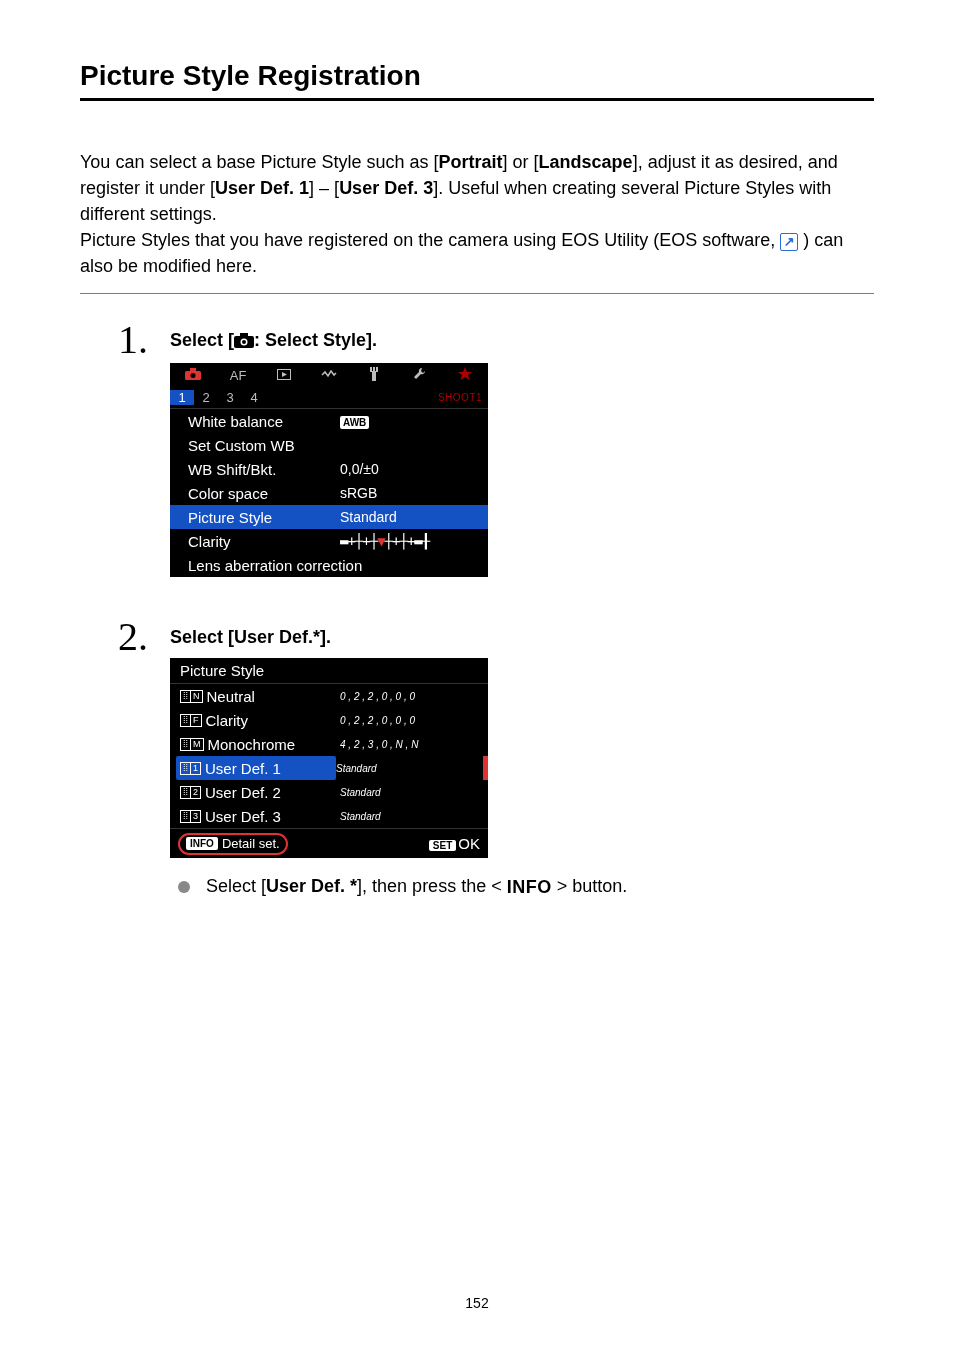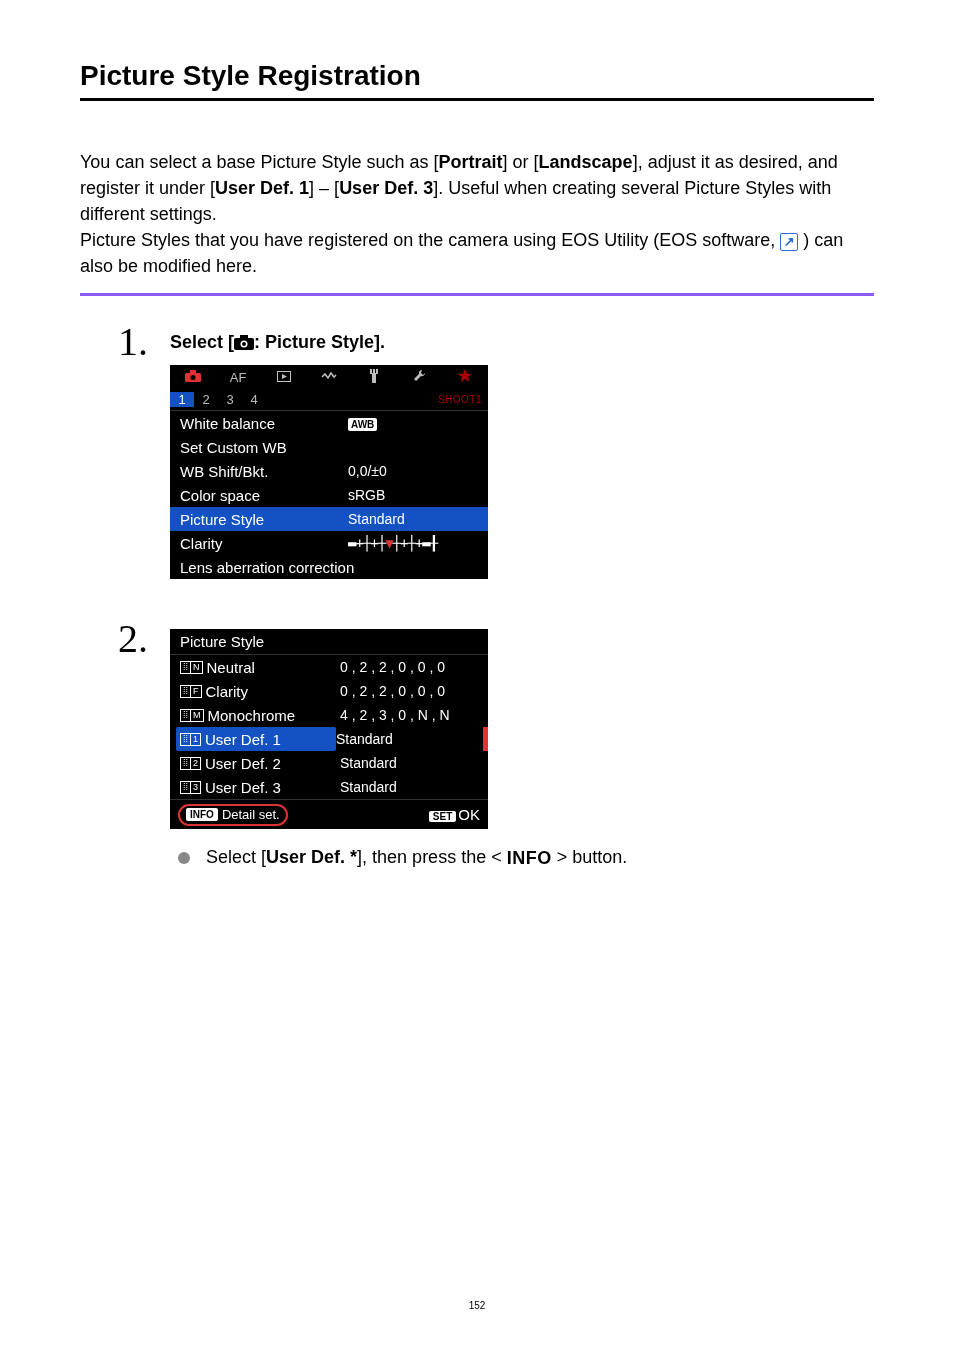--- a/index.html
+++ b/index.html
@@ -17,21 +17,21 @@
   h1 {
     font-size: 28px;
     font-weight: bold;
     border-bottom: 3px solid #000;
     padding-bottom: 6px;
     margin-bottom: 48px;
   }
   .intro {
     font-size: 18px;
     line-height: 1.45;
-    border-bottom: 3px solid #8b5cf6;
+    border-bottom: 1px solid #8b5cf6;
     padding-bottom: 14px;
     margin-bottom: 36px;
   }
   .intro strong { font-weight: bold; }
   .link-icon {
     display:inline-block;
     width:18px;height:18px;
     font-size:13px;
     font-weight:bold;
     text-align:center;
@@ -103,21 +103,21 @@
     margin-left:auto;
     font-size:10px;
     color:#a00;
     padding-right:6px;
     letter-spacing:0.5px;
   }
   .lcd .row {
     display:flex;
     height:24px;
     align-items:center;
-    padding:0 10px;
+    padding:0 18px;
   }
   .lcd .row .rl { flex:1; }
   .lcd .row .rv { color:#fff; text-align:left; width:130px; font-size:14px;}
   .lcd .row.sel { background:#1452c4; }
   .lcd .awb {
     display:inline-block;
     background:#fff;
     color:#000;
     font-size:10px;
     font-weight:bold;
@@ -155,21 +155,21 @@
     display:inline-flex;
     border:1px solid #fff;
     font-size:9px;
     height:13px;
     align-items:center;
     margin-right:4px;
   }
   .lcd2 .row .badge .b1 { padding:0 2px; border-right:1px solid #fff; line-height:12px;}
   .lcd2 .row .badge .b2 { padding:0 2px; line-height:12px;}
   .lcd2 .row .rl { flex:1; }
-  .lcd2 .row .rv { font-size:14px; }
+  .lcd2 .row .rv { font-size:10px;font-style:italic; }
   .lcd2 .row.sel .rl-area { background:#1452c4; }
   .lcd2 .rl-area { display:flex; align-items:center; width:160px; height:24px; padding-left:0;}
   .lcd2 .row.sel { background:transparent; }
   .lcd2 .row.sel .rl-area { padding-left:4px; margin-left:-4px; border-radius:2px; }
   .lcd2 .row.sel .redbar { width:5px; background:#d33; height:24px; margin-left:auto; margin-right:-10px;}
   .lcd2 .btnbar {
     display:flex;
     height:30px;
     align-items:center;
     padding:0 8px;
@@ -214,21 +214,21 @@
     letter-spacing:0.5px;
     display:inline-block;
     font-size:18px;
     vertical-align:-1px;
   }
   .pagenum {
     position:absolute;
     bottom:34px;
     width:100%;
     text-align:center;
-    font-size:10px;
+    font-size:14px;
   }
 </style>
 </head>
 <body>
 
 <div class="page">
   <h1>Picture Style Registration</h1>
 
   <div class="intro">
     <span>You can select a base Picture Style such as [</span><strong>Portrait</strong><span>] or [</span><strong>Landscape</strong><span>], adjust it as desired, and register it under [</span><strong>User Def. 1</strong><span>] – [</span><strong>User Def. 3</strong><span>]. Useful when creating several Picture Styles with different settings.</span>
@@ -238,21 +238,21 @@
 
   <ol class="steps">
     <li>
       <span class="step-num">1.</span>
       <div class="step-title">
         <span>Select [</span><span class="cam-icon"><svg width="20" height="15" viewBox="0 0 20 15">
               <rect x="0" y="3" width="20" height="12" rx="2" fill="#000"></rect>
               <rect x="6" y="0" width="8" height="4" fill="#000"></rect>
               <circle cx="10" cy="9" r="3.5" fill="#fff"></circle>
               <circle cx="10" cy="9" r="2" fill="#000"></circle>
-            </svg></span><span>: Picture Style].</span>
+            </svg></span><span>: Select Style].</span>
       </div>
 
       <div class="lcd">
         <div class="tabbar">
           <div class="tab active"><svg width="16" height="12" viewBox="0 0 16 12">
                 <rect x="0" y="3" width="16" height="9" rx="1.5" fill="#d33"></rect>
                 <rect x="5" y="0" width="6" height="4" fill="#d33"></rect>
                 <circle cx="8" cy="7.5" r="2.5" fill="#000"></circle>
               </svg></div>
           <div class="tab">AF</div>
@@ -308,20 +308,21 @@
             <span class="rv slider">▬+┼+┼<span class="mark">▼</span>┼+┼+▬<br style="display:none">╂</span>
           </div>
         <div class="row">
             <span class="rl">Lens aberration correction</span>
           </div>
       </div>
     </li>
 
     <li>
       <span class="step-num">2.</span>
+      <div class="step-title">Select [User Def.*].</div>
 
       <div class="lcd2">
         <div class="titlebar">Picture Style</div>
         <div class="row">
           <span class="rl-area">
               <span class="badge">
                 <span class="b1">⁞⁞</span>
                 <span class="b2">N</span>
               </span>
               <span class="rl">Neutral</span>

